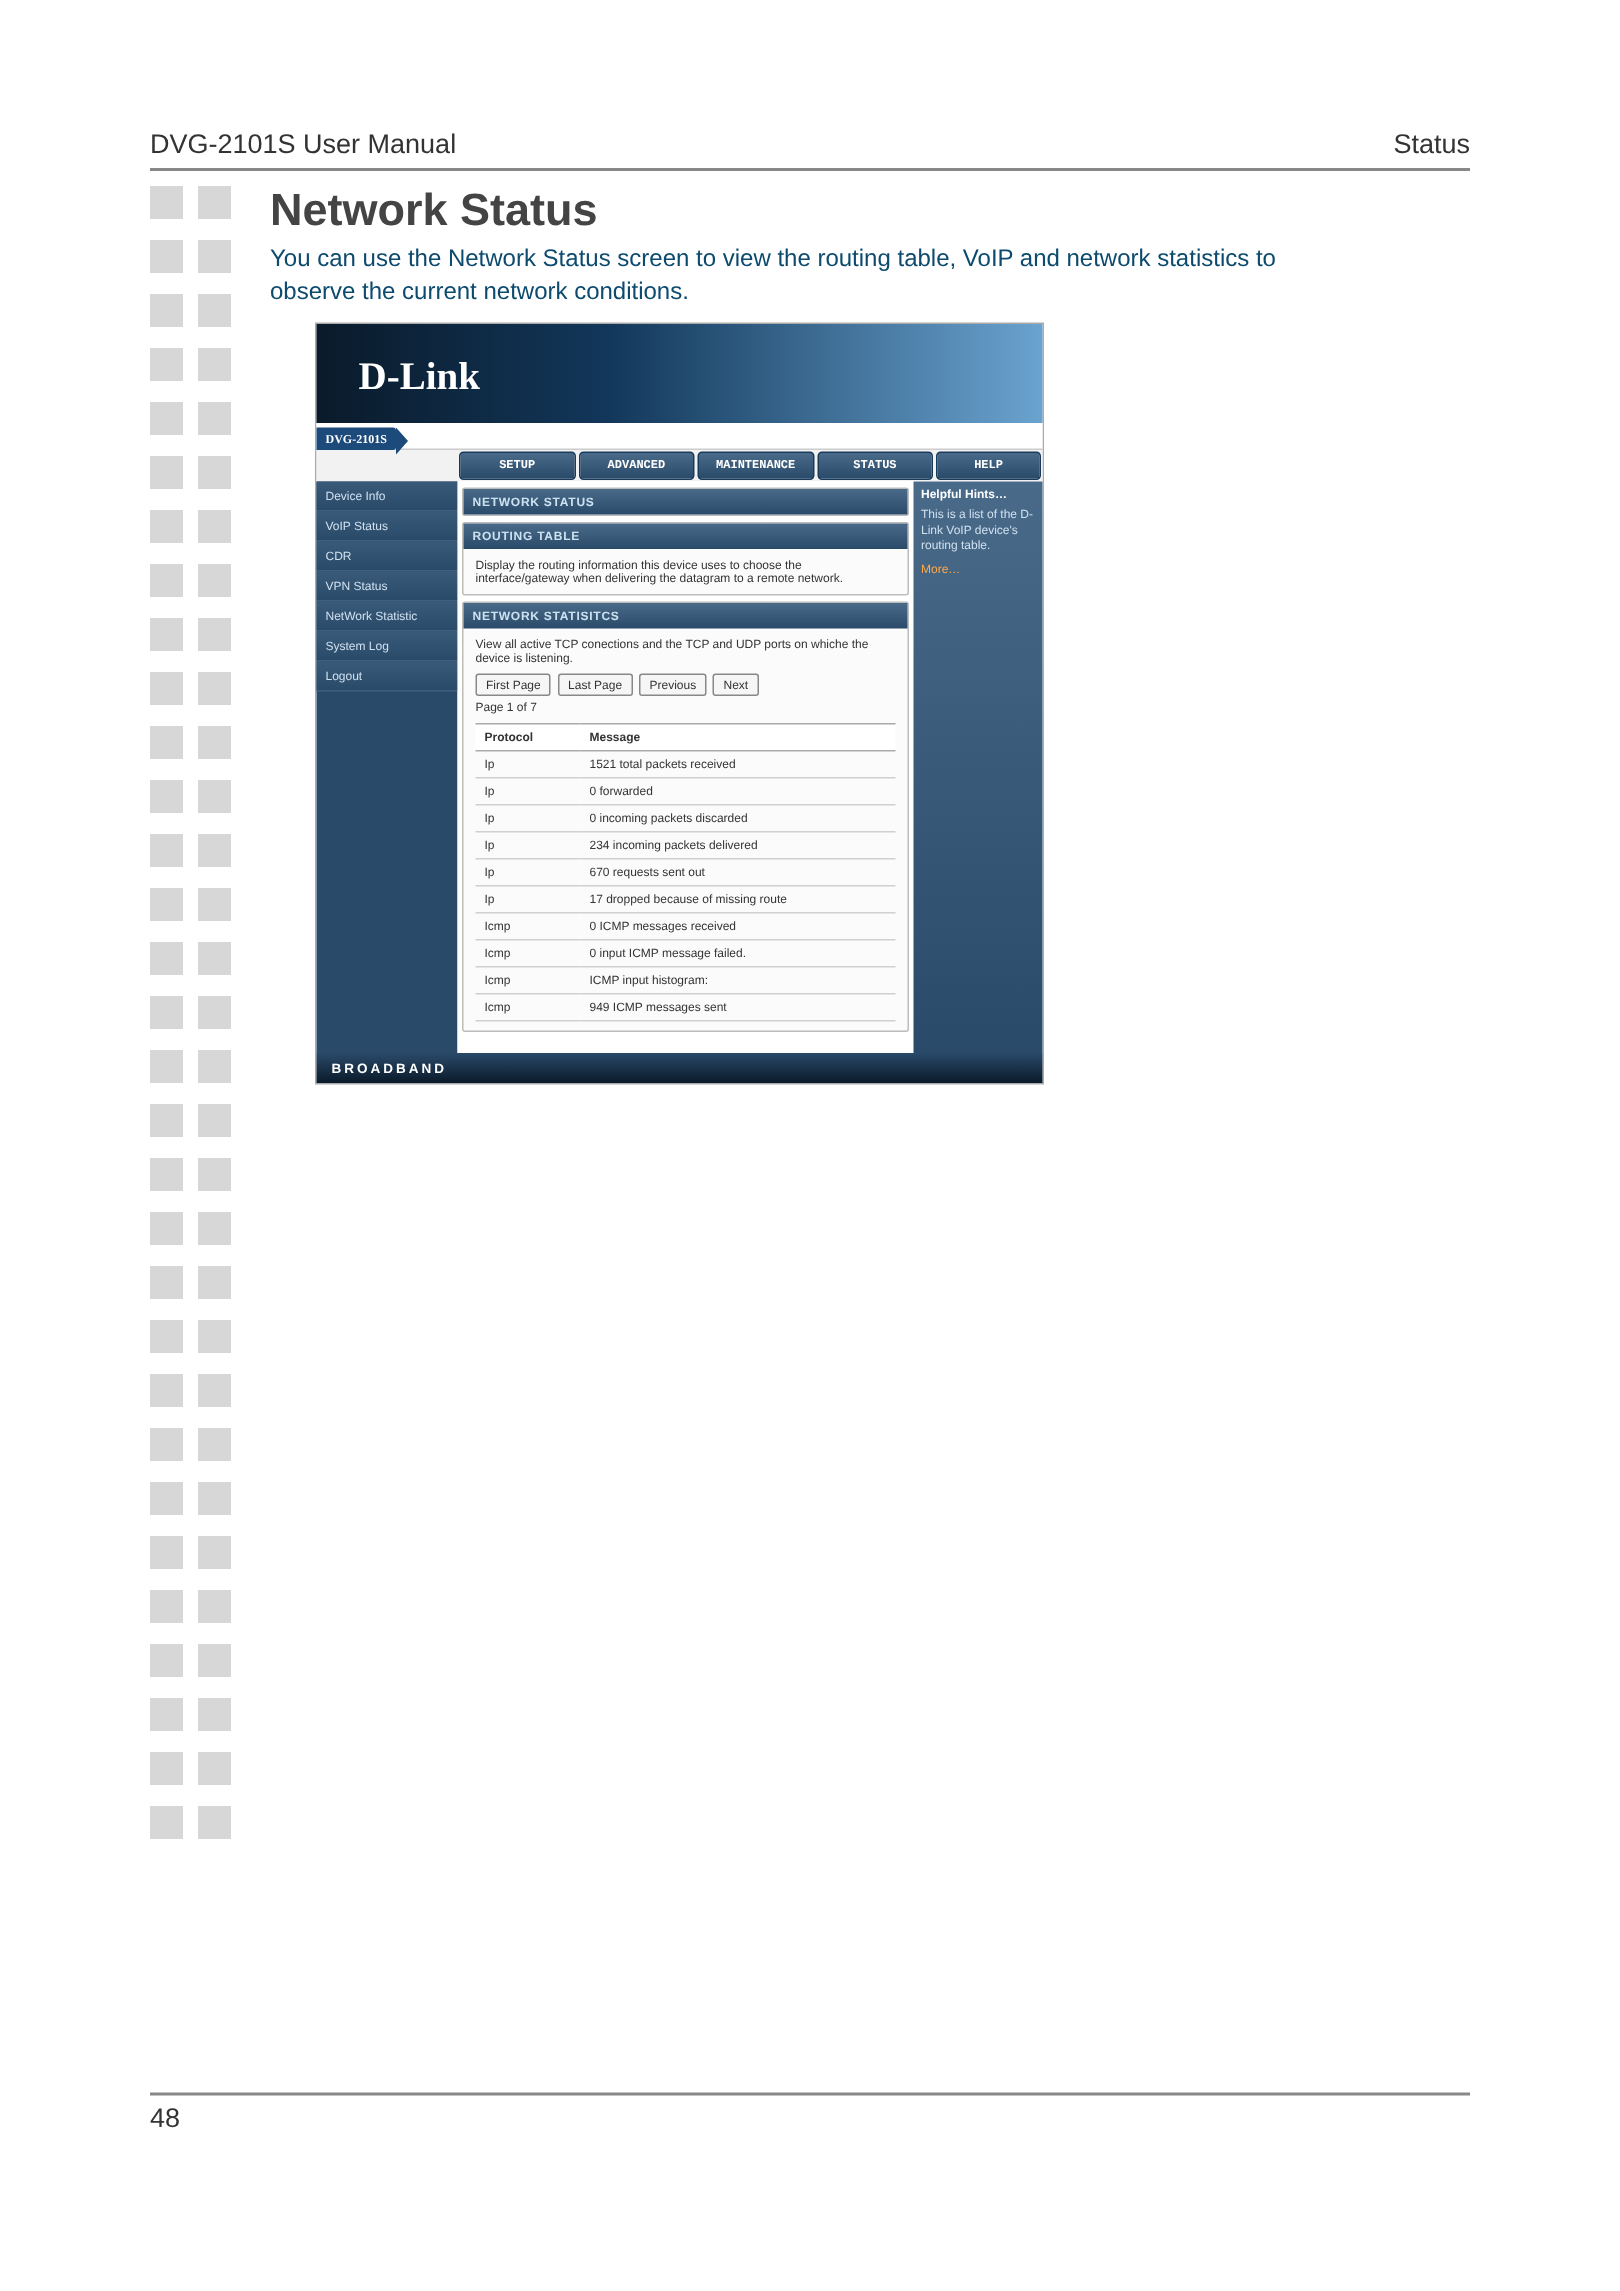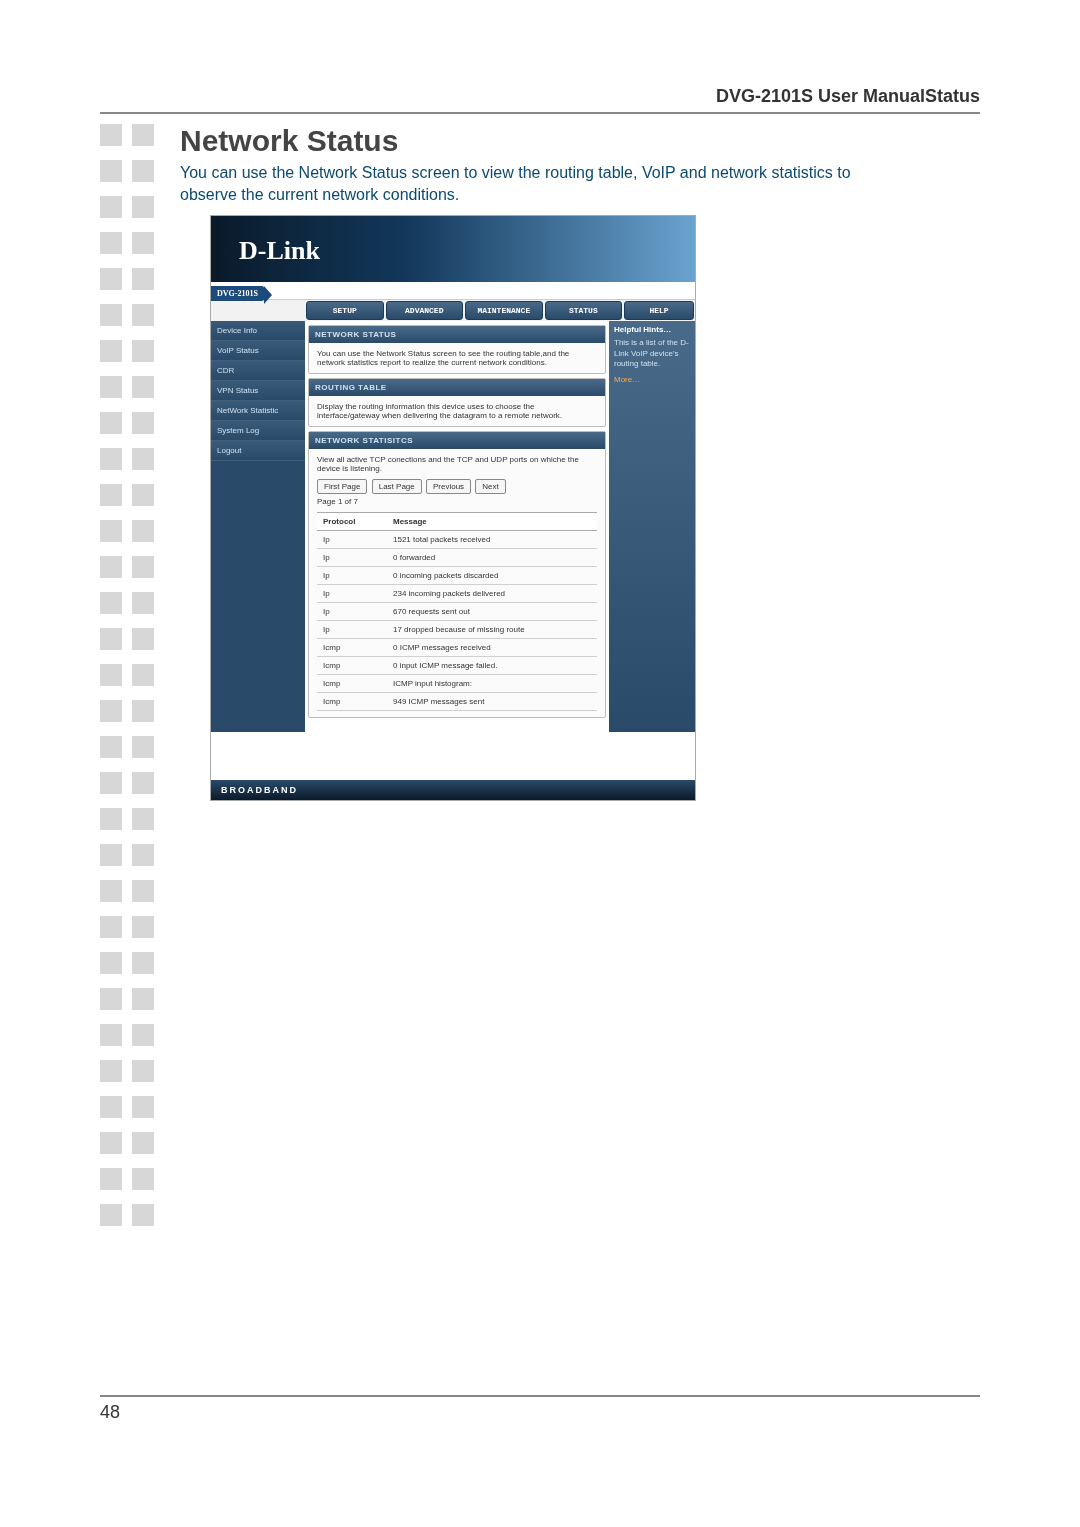--- a/index.html
+++ b/index.html
@@ -1,18 +1,18 @@
 <!DOCTYPE html>
 <html><head>
 <meta charset="utf-8">
 <style>
   * { box-sizing: border-box; margin: 0; padding: 0; }
   body { font-family: Arial, sans-serif; background: #fff; width: 1080px; height: 1527px; position: relative; }
 
-  .page-header { position: absolute; top: 86px; left: 100px; right: 100px; display: flex; justify-content: flex-end; font-size: 18px; color: #333; font-weight: bold; }
+  .page-header { position: absolute; top: 86px; left: 100px; right: 100px; display: flex; justify-content: space-between; font-size: 18px; color: #333; }
   .page-header-rule { position: absolute; top: 112px; left: 100px; right: 100px; height: 2px; background: #888; }
 
   .left-blocks { position: absolute; top: 124px; left: 100px; width: 60px; }
   .block-pair { display: flex; gap: 10px; margin-bottom: 14px; }
   .block { width: 22px; height: 22px; background: #d7d7d7; }
 
   .content { position: absolute; top: 124px; left: 180px; right: 100px; }
   .title { font-size: 30px; font-weight: bold; color: #444; margin-bottom: 4px; }
   .intro { font-size: 16px; color: #0c4a6e; line-height: 1.35; margin-bottom: 10px; max-width: 700px; }
 
@@ -46,21 +46,21 @@
 
   .pager { margin: 6px 0; }
   .pager-btn { display: inline-block; font-size: 8px; background: #f6f6f6; border: 1px solid #888; padding: 2px 6px; margin-right: 2px; border-radius: 2px; cursor: pointer; }
   .pager-info { font-size: 8px; color: #333; margin-top: 3px; }
 
   .help-panel { width: 86px; background: linear-gradient(#4a6a8a,#2a4a6a); color: #cfe0ef; font-size: 8px; padding: 4px 5px; }
   .help-head { font-weight: bold; color: #fff; margin-bottom: 4px; }
   .help-text { line-height: 1.3; margin-bottom: 6px; }
   .more-link { color: #ffa84a; cursor: pointer; }
 
-  .footer-bar { background: linear-gradient(#2a4a6a,#0a1a2a); color: #fff; font-size: 9px; font-weight: bold; letter-spacing: 2px; padding: 5px 10px; margin-top: 48px; }
+  .footer-bar { background: linear-gradient(#2a4a6a,#0a1a2a); color: #fff; font-size: 9px; font-weight: bold; letter-spacing: 2px; padding: 5px 10px; }
 
   .page-footer-rule { position: absolute; bottom: 130px; left: 100px; right: 100px; height: 2px; background: #888; }
   .page-num { position: absolute; bottom: 104px; left: 100px; font-size: 18px; color: #333; margin-top: 40px; }
 </style>
 </head>
 <body>
 
 <div class="page-header">
   <span>DVG-2101S User Manual</span>
   <span>Status</span>
@@ -225,21 +225,20 @@
         <div class="sidebar-item">VPN Status</div>
         <div class="sidebar-item">NetWork Statistic</div>
         <div class="sidebar-item">System Log</div>
         <div class="sidebar-item">Logout</div>
       </div>
 
       <div class="main-panel">
 
         <div class="panel">
           <div class="panel-head">NETWORK STATUS</div>
-          <div class="panel-body">You can use the Network Status screen to see the routing table,and the network statistics report to realize the current network conditions.</div>
         </div>
 
         <div class="panel">
           <div class="panel-head">ROUTING TABLE</div>
           <div class="panel-body">
             <div>Display the routing information this device uses to choose the interface/gateway when delivering the datagram to a remote network.</div>
           </div>
         </div>
 
         <div class="panel">

